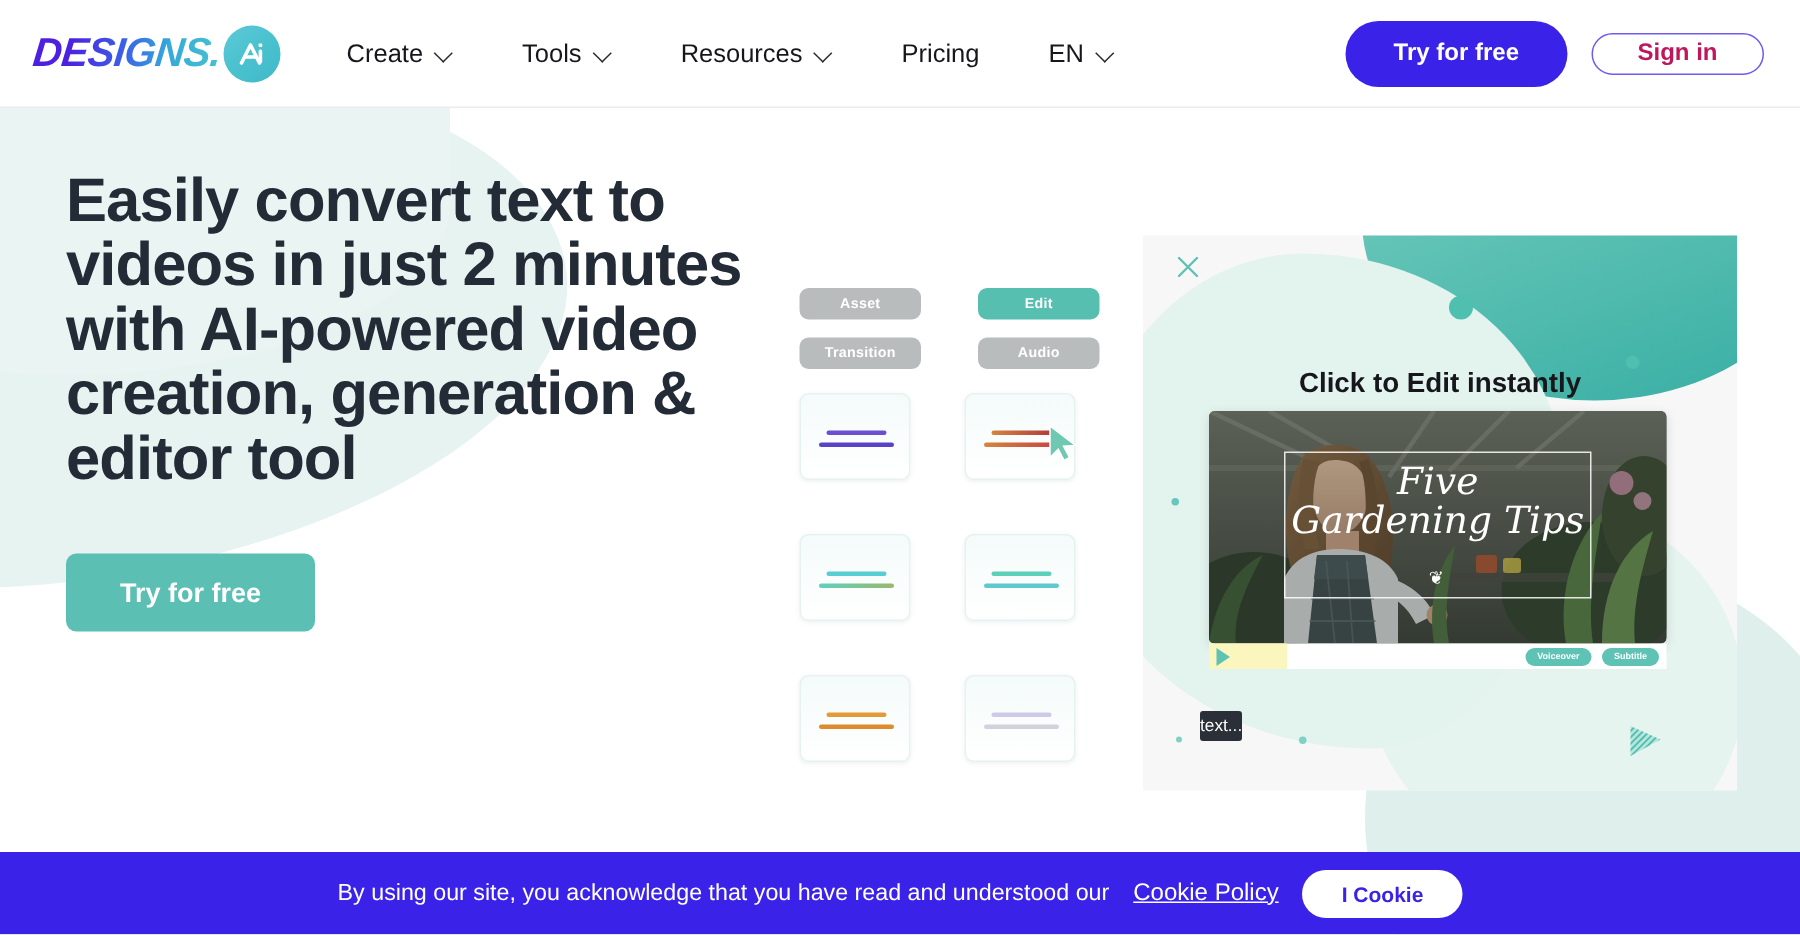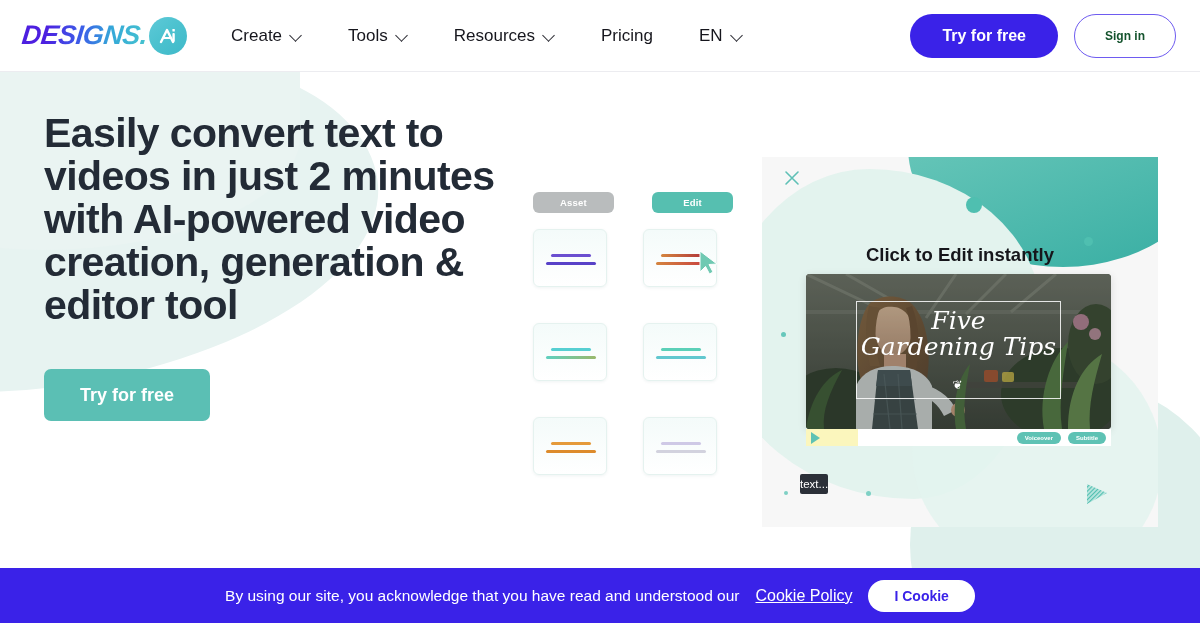--- a/index.html
+++ b/index.html
@@ -61,23 +61,23 @@
     border-right:1.8px solid #2a2a32; border-bottom:1.8px solid #2a2a32;
     transform: rotate(45deg);
   }
   .spacer { flex:1; }
   .btn-try {
     height:44px; padding:0 32px; border-radius:24px; border:none;
     background:#3a22e8; color:#fff; font-size:16px; font-weight:700;
     cursor:pointer; font-family:"Liberation Sans", sans-serif;
   }
   .btn-signin {
-    height:44px; padding:0 30px; border-radius:24px;
-    border:1.5px solid #6e5bf0; background:#fff; color:#14532d;
-    font-size:12px; font-weight:700; margin-left:16px; margin-right:24px;
+    height:28px; padding:0 30px; border-radius:24px;
+    border:1.5px solid #6e5bf0; background:#fff; color:#be185d;
+    font-size:16px; font-weight:700; margin-left:16px; margin-right:24px;
     cursor:pointer; font-family:"Liberation Sans", sans-serif;
   }
 
   
   .hero-copy { position:absolute; left:44px; top:112px; width:460px; z-index:10; }
   .hero-title {
     font-size:41px; line-height:1.05; font-weight:800; color:#232b36;
     letter-spacing:-0.6px;
   }
   .hero-sub {
@@ -257,20 +257,24 @@
 
   <div class="hero-copy">
     <h1 class="hero-title">Easily convert text to videos in just 2 minutes with AI-powered video creation, generation &amp; editor tool</h1>
     <button class="hero-cta">Try for free</button>
   </div>
 
   <div class="tiles">
     <div class="pill-row">
       <div class="pill">Asset</div>
       <div class="pill active">Edit</div>
+    </div>
+    <div class="pill-row">
+      <div class="pill">Transition</div>
+      <div class="pill">Audio</div>
     </div>
 
     <div class="card-grid">
       <div class="card">
         <div class="ln ln1" style="background:#6b4fd0"></div>
         <div class="ln ln2" style="background:#5842c8"></div>
       </div>
       <div class="card">
         <div class="ln ln1" style="background:linear-gradient(90deg,#d4853f,#b33a3a)"></div>
         <div class="ln ln2" style="background:linear-gradient(90deg,#d4853f,#c8413f)"></div>

